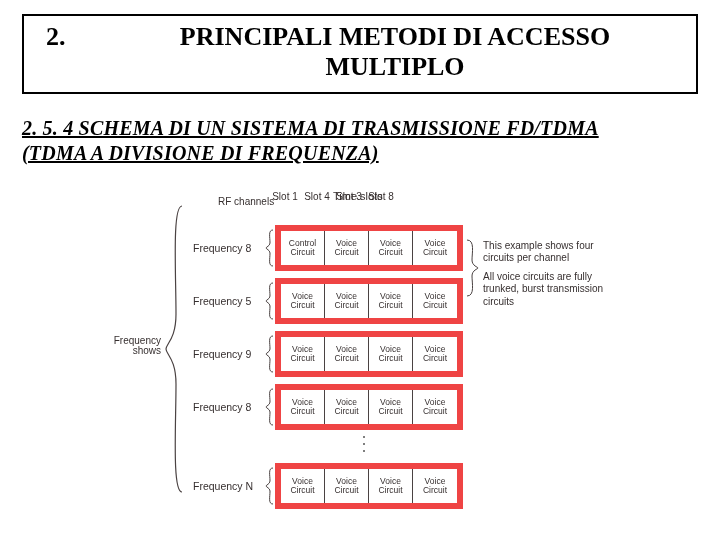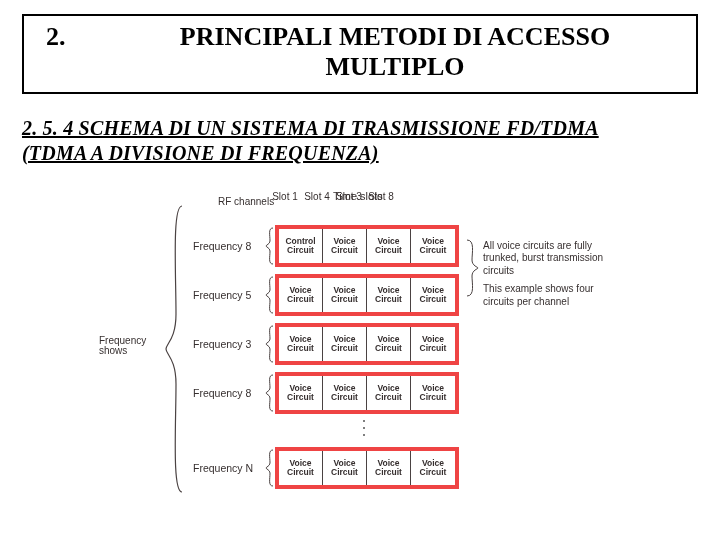--- a/index.html
+++ b/index.html
@@ -14,41 +14,41 @@
 
   .diagram-wrap { margin-top: 24px; display: flex; justify-content: center; font-family: Arial, Helvetica, sans-serif; color: #362f2f; }
   .diagram { position: relative; width: 530px; height: 330px; }
 
   .time-header { position: absolute; left: 214px; top: 0; font-size: 11px; margin-left: 24px; }
   .slots-header { position: absolute; left: 174px; top: 1px; display: flex; gap: 0; font-size: 10px; }
   .slots-header span { width: 32px; text-align: center; }
 
   .rf-label { position: absolute; left: 98px; top: 6px; font-size: 10px; margin-left: 25px; }
 
-  .freq-domain { position: absolute; left: 4px; top: 146px; font-size: 10px; line-height: 1.05; text-align: left; width: 62px; }
+  .freq-domain { position: absolute; left: 4px; top: 146px; font-size: 10px; line-height: 1.05; text-align: right; width: 62px; }
 
   .big-brace { position: absolute; left: 68px; top: 14px; width: 22px; height: 290px; }
   .big-brace svg { width: 100%; height: 100%; }
 
   .side-brace { position: absolute; left: 370px; top: 48px; width: 14px; height: 60px; }
   .side-brace svg { width: 100%; height: 100%; }
 
   .side-note { position: absolute; left: 388px; top: 50px; font-size: 10px; line-height: 1.25; width: 140px; }
   .side-note p { margin: 0 0 6px 0; }
 
   .rows { position: absolute; left: 98px; top: 28px; }
   .row { display: flex; align-items: center; margin-top: 7px; }
   .row-gap-dots { height: 26px; position: relative; }
   .row-gap-dots .dot { position: absolute; width: 2px; height: 2px; background: #555; border-radius: 50%; }
 
   .freq-label { width: 72px; font-size: 10.5px; }
   .row-brace { width: 10px; height: 38px; }
   .row-brace svg { width: 100%; height: 100%; }
 
-  .cells { display: flex; border: 4px solid #ef4444; font-weight: bold; }
+  .cells { display: flex; border: 6px solid #ef4444; }
   .cell { width: 44px; height: 34px; border-right: 1px solid #4a4242; font-size: 8.5px; line-height: 1.05; display: flex; flex-direction: column; align-items: center; justify-content: center; text-align: center; padding: 2px 1px; }
   .cell:last-child { border-right: none; }
 
   .footer-note { position: absolute; left: 180px; top: 310px; font-size: 10px; }
 </style>
 </head>
 <body>
 
 <div class="page">
 
@@ -89,22 +89,22 @@
           </svg>
       </div>
 
       <div class="side-brace">
         <svg viewBox="0 0 14 60">
             <path d="M2,2 C10,2 7,15 7,22 C7,28 13,29 13,30 C13,31 7,32 7,38 C7,45 10,58 2,58" fill="none" stroke="#4a4242" stroke-width="1"></path>
           </svg>
       </div>
 
       <div class="side-note">
+        <p>This example shows four circuits per channel</p>
         <p>All voice circuits are fully trunked, burst transmission circuits</p>
-        <p>This example shows four circuits per channel</p>
       </div>
 
       <div class="rows" id="rows-mount">
           <div class="row">
             <div class="freq-label">Frequency 8</div>
             <div class="row-brace"><svg viewBox="0 0 10 38">
                 <path d="M8,1 C3,1 5,8 5,14 C5,17 1,18 1,19 C1,20 5,21 5,24 C5,30 3,37 8,37" fill="none" stroke="#4a4242" stroke-width="1"></path>
               </svg></div>
             <div class="cells">
               <div class="cell">
@@ -143,21 +143,21 @@
                 <span>Voice</span>
                 <span>Circuit</span>
               </div>
               <div class="cell">
                 <span>Voice</span>
                 <span>Circuit</span>
               </div>
             </div>
           </div>
           <div class="row">
-            <div class="freq-label">Frequency 3</div>
+            <div class="freq-label">Frequency 9</div>
             <div class="row-brace"><svg viewBox="0 0 10 38">
                 <path d="M8,1 C3,1 5,8 5,14 C5,17 1,18 1,19 C1,20 5,21 5,24 C5,30 3,37 8,37" fill="none" stroke="#4a4242" stroke-width="1"></path>
               </svg></div>
             <div class="cells">
               <div class="cell">
                 <span>Voice</span>
                 <span>Circuit</span>
               </div>
               <div class="cell">
                 <span>Voice</span>

